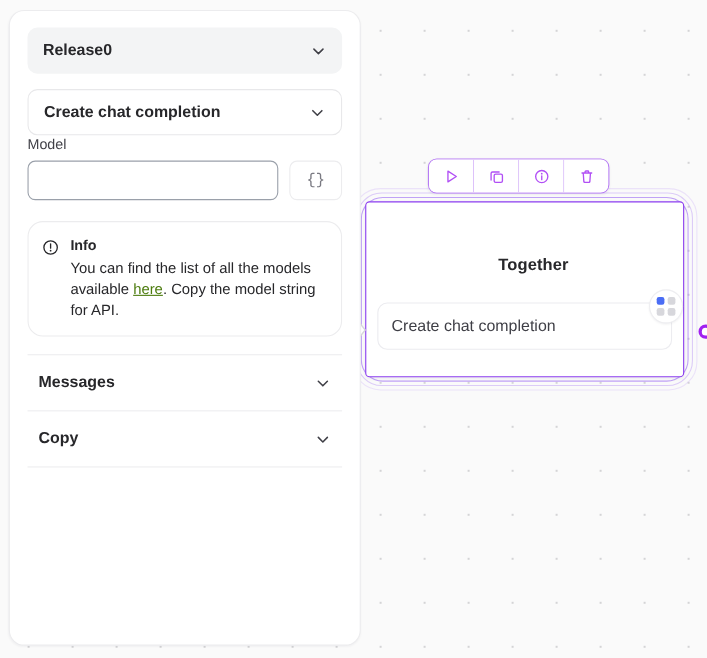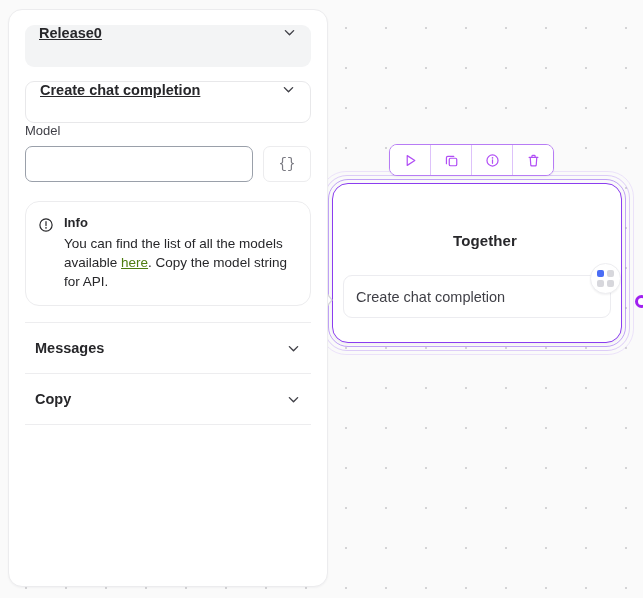--- a/index.html
+++ b/index.html
@@ -49,21 +49,21 @@
   .ring.r1 { left: -4px;   top: -4px;   right: -4px;   bottom: -4px;   border-color: rgba(167,124,243,.70); border-radius: 20px; }
 
   .node {
     position: absolute;
     left: 0; top: 0;
     width: 100%;
     height: 100%;
     box-sizing: border-box;
     background: #ffffff;
     border: 1.6px solid #8b3df0;
-    border-radius: 16px;
+    border-radius: 4px;
     box-shadow: 0 1px 3px rgba(16,24,40,.05);
     padding-left: 16px;
   }
   .node-title {
     text-align: center;
     font-size: 15px;
     font-weight: bold;
     color: #27272a;
     margin-top: 48px;
     letter-spacing: .1px;
@@ -162,28 +162,27 @@
     border-radius: 14px;
     box-shadow: 0 1px 2px rgba(16,24,40,.04);
     overflow: hidden;
   }
   .panel-inner { padding: 15px 16px 0 16px; }
 
   .select-box {
     height: 42px;
     border-radius: 9px;
     display: flex;
-    align-items: flex-start;
+    align-items: center;
     justify-content: space-between;
     padding: 0 14px;
     box-sizing: border-box;
     font-size: 14.5px;
     font-weight: bold;
     color: #27272a;
-    text-decoration: underline;
   }
   .select-box.filled { background: #f3f4f5; }
   .select-box.outlined { background: #fff; border: 1px solid #e8e8ea; margin-top: 14px; }
   .chev { color: #3f3f46; display: flex; align-items: center; }
 
   .field-label {
     font-size: 13px;
     color: #3f3f46;
   }
   .field-row {

